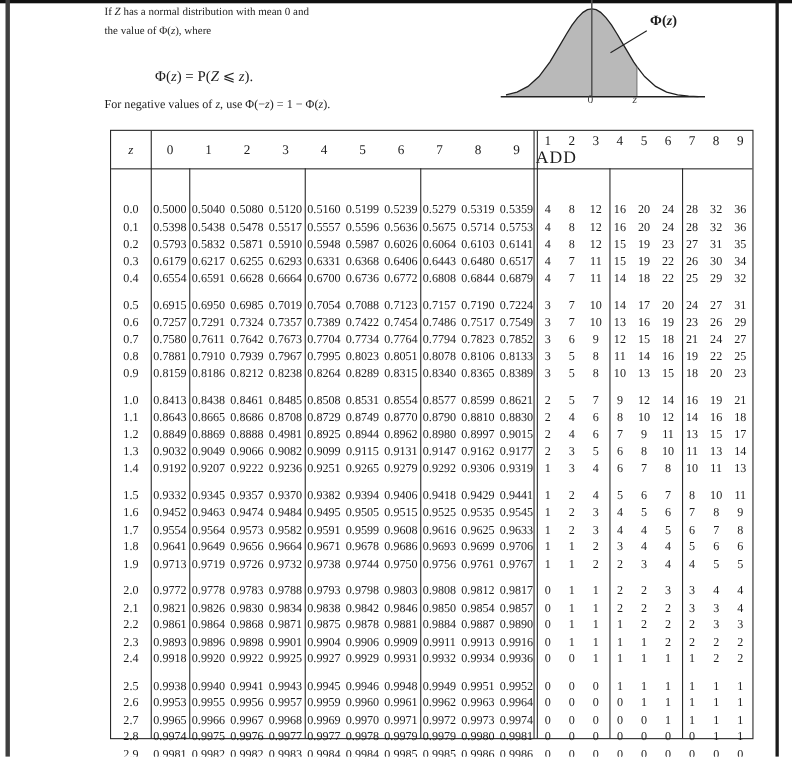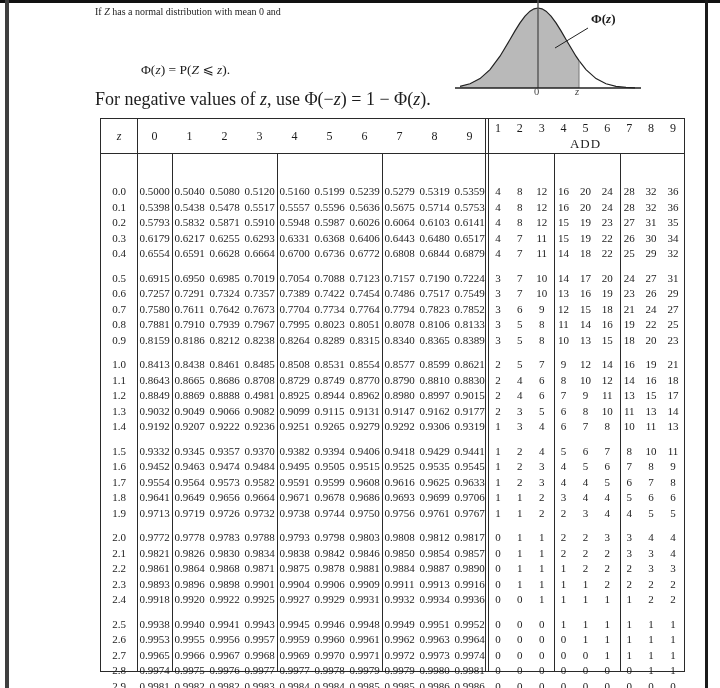--- a/index.html
+++ b/index.html
@@ -5,39 +5,39 @@
   html,body{margin:0;padding:0;}
   body{width:720px;height:688px;position:relative;background:#ffffff;overflow:hidden;
        font-family:"Liberation Serif",serif;color:#1c1c1c;}
   .it{font-style:italic;}
   .top-bar{position:absolute;left:0;top:0;width:720px;height:3px;background:#111;}
   .left-bar{position:absolute;left:5px;top:0;width:4px;height:688px;background:#3f3f3f;}
   .right-bar{position:absolute;left:705px;top:0;width:3px;height:688px;background:#1b1b1b;}
 
   .intro{position:absolute;left:95px;top:4px;width:380px;font-size:10px;line-height:16.5px;}
   .formula{position:absolute;left:141px;top:61px;font-size:13.5px;}
-  .note{position:absolute;left:95px;top:89px;font-size:18px;}
+  .note{position:absolute;left:95px;top:89px;font-size:11px;}
 
   .diagram{position:absolute;left:455px;top:0;width:186px;height:102px;}
   .diagram svg{position:absolute;left:0;top:0;}
   .phi-label{position:absolute;left:136px;top:11px;font-size:13px;font-weight:bold;}
   .zero-label{position:absolute;left:79px;top:86px;font-size:10.5px;color:#444;}
   .zaxis-label{position:absolute;left:120px;top:86px;font-size:10.5px;font-style:italic;color:#444;}
 
   .ztable{position:absolute;left:100px;top:118px;width:585px;height:554px;
           border:1px solid #2a2a2a;box-sizing:border-box;font-size:11px;}
   .thead{position:absolute;left:0;top:0;width:100%;height:34px;display:flex;}
   .zh{width:36px;display:flex;align-items:center;justify-content:center;
       font-size:12px;font-style:italic;}
   .main-heads{width:350px;display:flex;}
   .hcell{width:35px;display:flex;align-items:center;justify-content:center;font-size:12px;}
   .add-head{width:197px;display:flex;flex-direction:column;}
   .add-digits{display:flex;height:18px;}
   .acell-h{width:21.89px;display:flex;align-items:center;justify-content:center;font-size:12px;}
-  .add-label{height:16px;text-align:center;font-size:13px;line-height:13px;letter-spacing:1px;}
+  .add-label{height:16px;font-size:16px;line-height:13px;letter-spacing:1px;}
 
   .tbody{position:absolute;left:0;top:34px;width:100%;margin-top:28px;}
   .tgroup{padding-top:9px;}
   .tgroup:first-child{padding-top:3px;}
   .trow{display:flex;height:15.5px;line-height:15.5px;}
   .zc{width:36px;text-align:center;}
   .vc{width:35px;text-align:center;}
   .ac{width:21.89px;text-align:center;}
 
   .vline{position:absolute;top:0;bottom:0;width:1px;background:#2a2a2a;}
@@ -46,20 +46,21 @@
 </style>
 </head>
 <body>
 
 <div class="top-bar"></div>
 <div class="left-bar"></div>
 <div class="right-bar"></div>
 
 <div class="intro">
   <div><span>If </span><span class="it">Z</span><span> has a normal distribution with mean 0 and</span></div>
+  <div><span>the value of Φ(</span><span class="it">z</span><span>), where</span></div>
 </div>
 <div class="formula"><span>Φ(</span><span class="it">z</span><span>) = P(</span><span class="it">Z</span><span> ⩽ </span><span class="it">z</span><span>).</span></div>
 <div class="note"><span>For negative values of </span><span class="it">z</span><span>, use Φ(−</span><span class="it">z</span><span>) = 1 − Φ(</span><span class="it">z</span><span>).</span></div>
 
 <div class="diagram">
   <svg width="186" height="102" viewBox="0 0 186 102">
     <path fill="#b9b9b9" stroke="none" d="M5,88 L5,86.3 L15,83.8 L25,78.6 L35,69.6 L45,56.2 L55,39.5 L60,30.9 L65,22.9 L70,16.2 L75,11.2 L79,8.8 L83,8 L87,8.8 L91,11.2 L96,16.2 L101,22.9 L106,30.9 L111,39.5 L121,56.2 L124,60.6 L124,88 Z"></path>
     <path fill="none" stroke="#222" stroke-width="1.2" d="M5,86.3 L15,83.8 L25,78.6 L35,69.6 L45,56.2 L55,39.5 L60,30.9 L65,22.9 L70,16.2 L75,11.2 L79,8.8 L83,8 L87,8.8 L91,11.2 L96,16.2 L101,22.9 L106,30.9 L111,39.5 L121,56.2 L124,60.6 L131,69.6 L141,78.6 L151,83.8 L161,86.3 L171,87.4 L180,87.8"></path>
     <line x1="83" y1="0" x2="83" y2="88" stroke="#555" stroke-width="1.4"></line>
     <line x1="124" y1="60.6" x2="124" y2="88" stroke="#777" stroke-width="1"></line>

